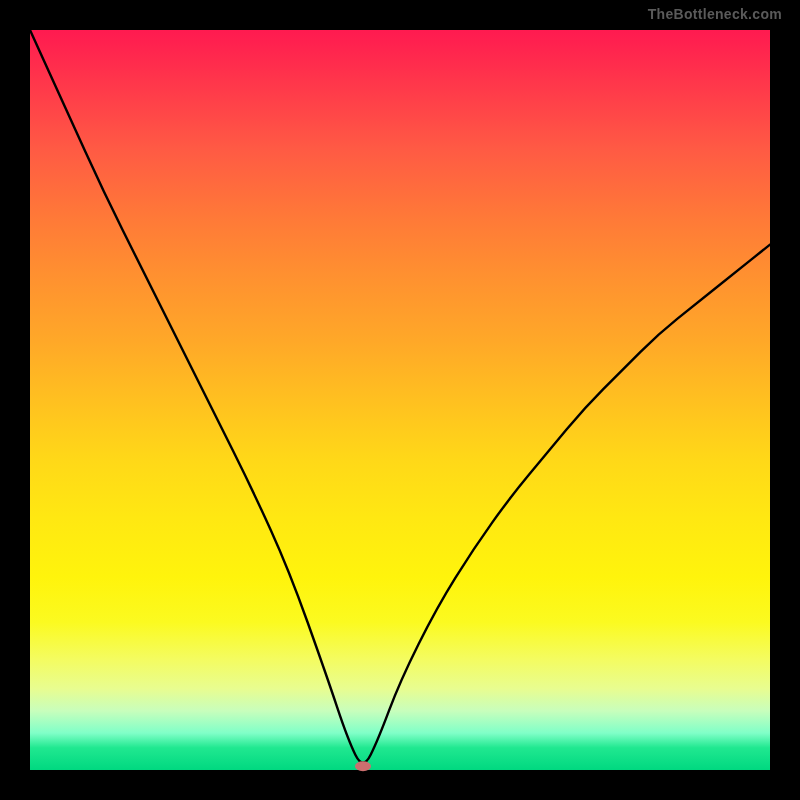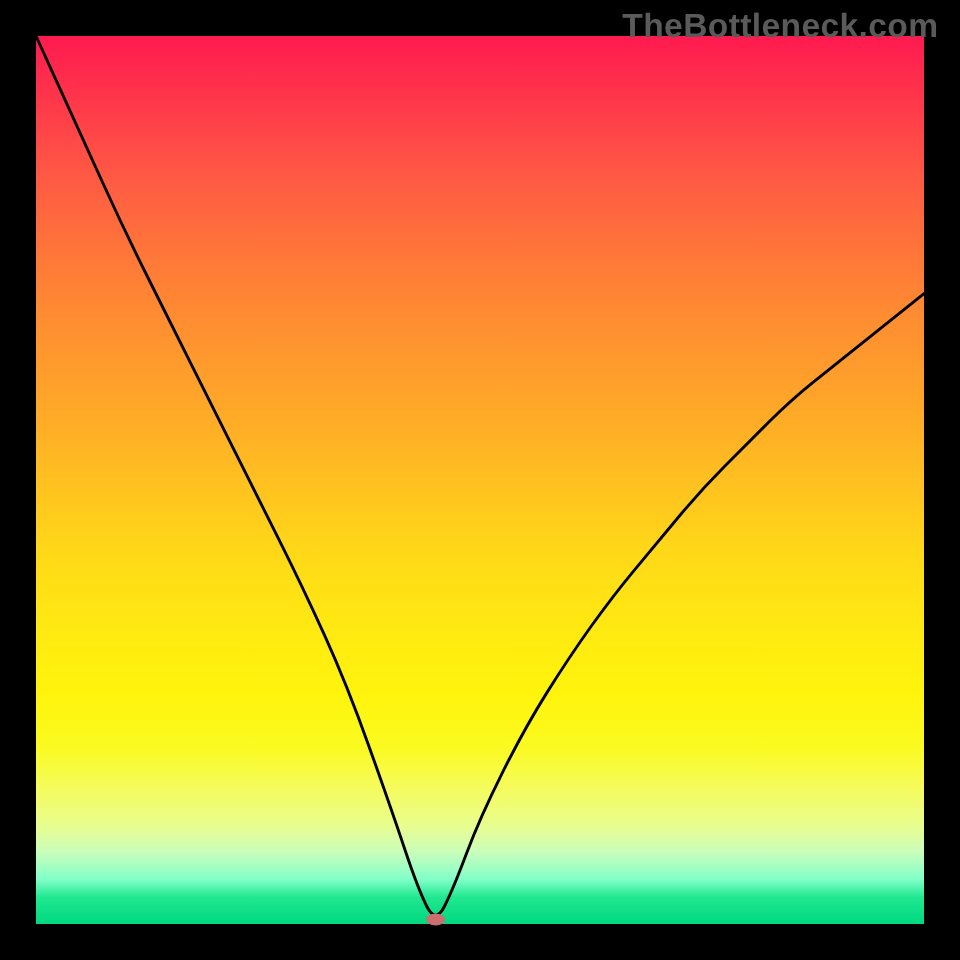--- a/index.html
+++ b/index.html
@@ -43,21 +43,21 @@
       #80ffc8 95%,
       #20e890 97%,
       #00d880 100%
     );
   }
   .watermark {
     position: absolute;
     top: 6px;
     right: 18px;
     font-family: Arial, sans-serif;
-    font-size: 28px;
+    font-size: 14px;
     font-weight: bold;
     color: #5a5a5a;
     letter-spacing: 0.3px;
   }
   svg.curve-layer {
     position: absolute;
     left: 30px;
     top: 30px;
     width: 740px;
     height: 740px;

